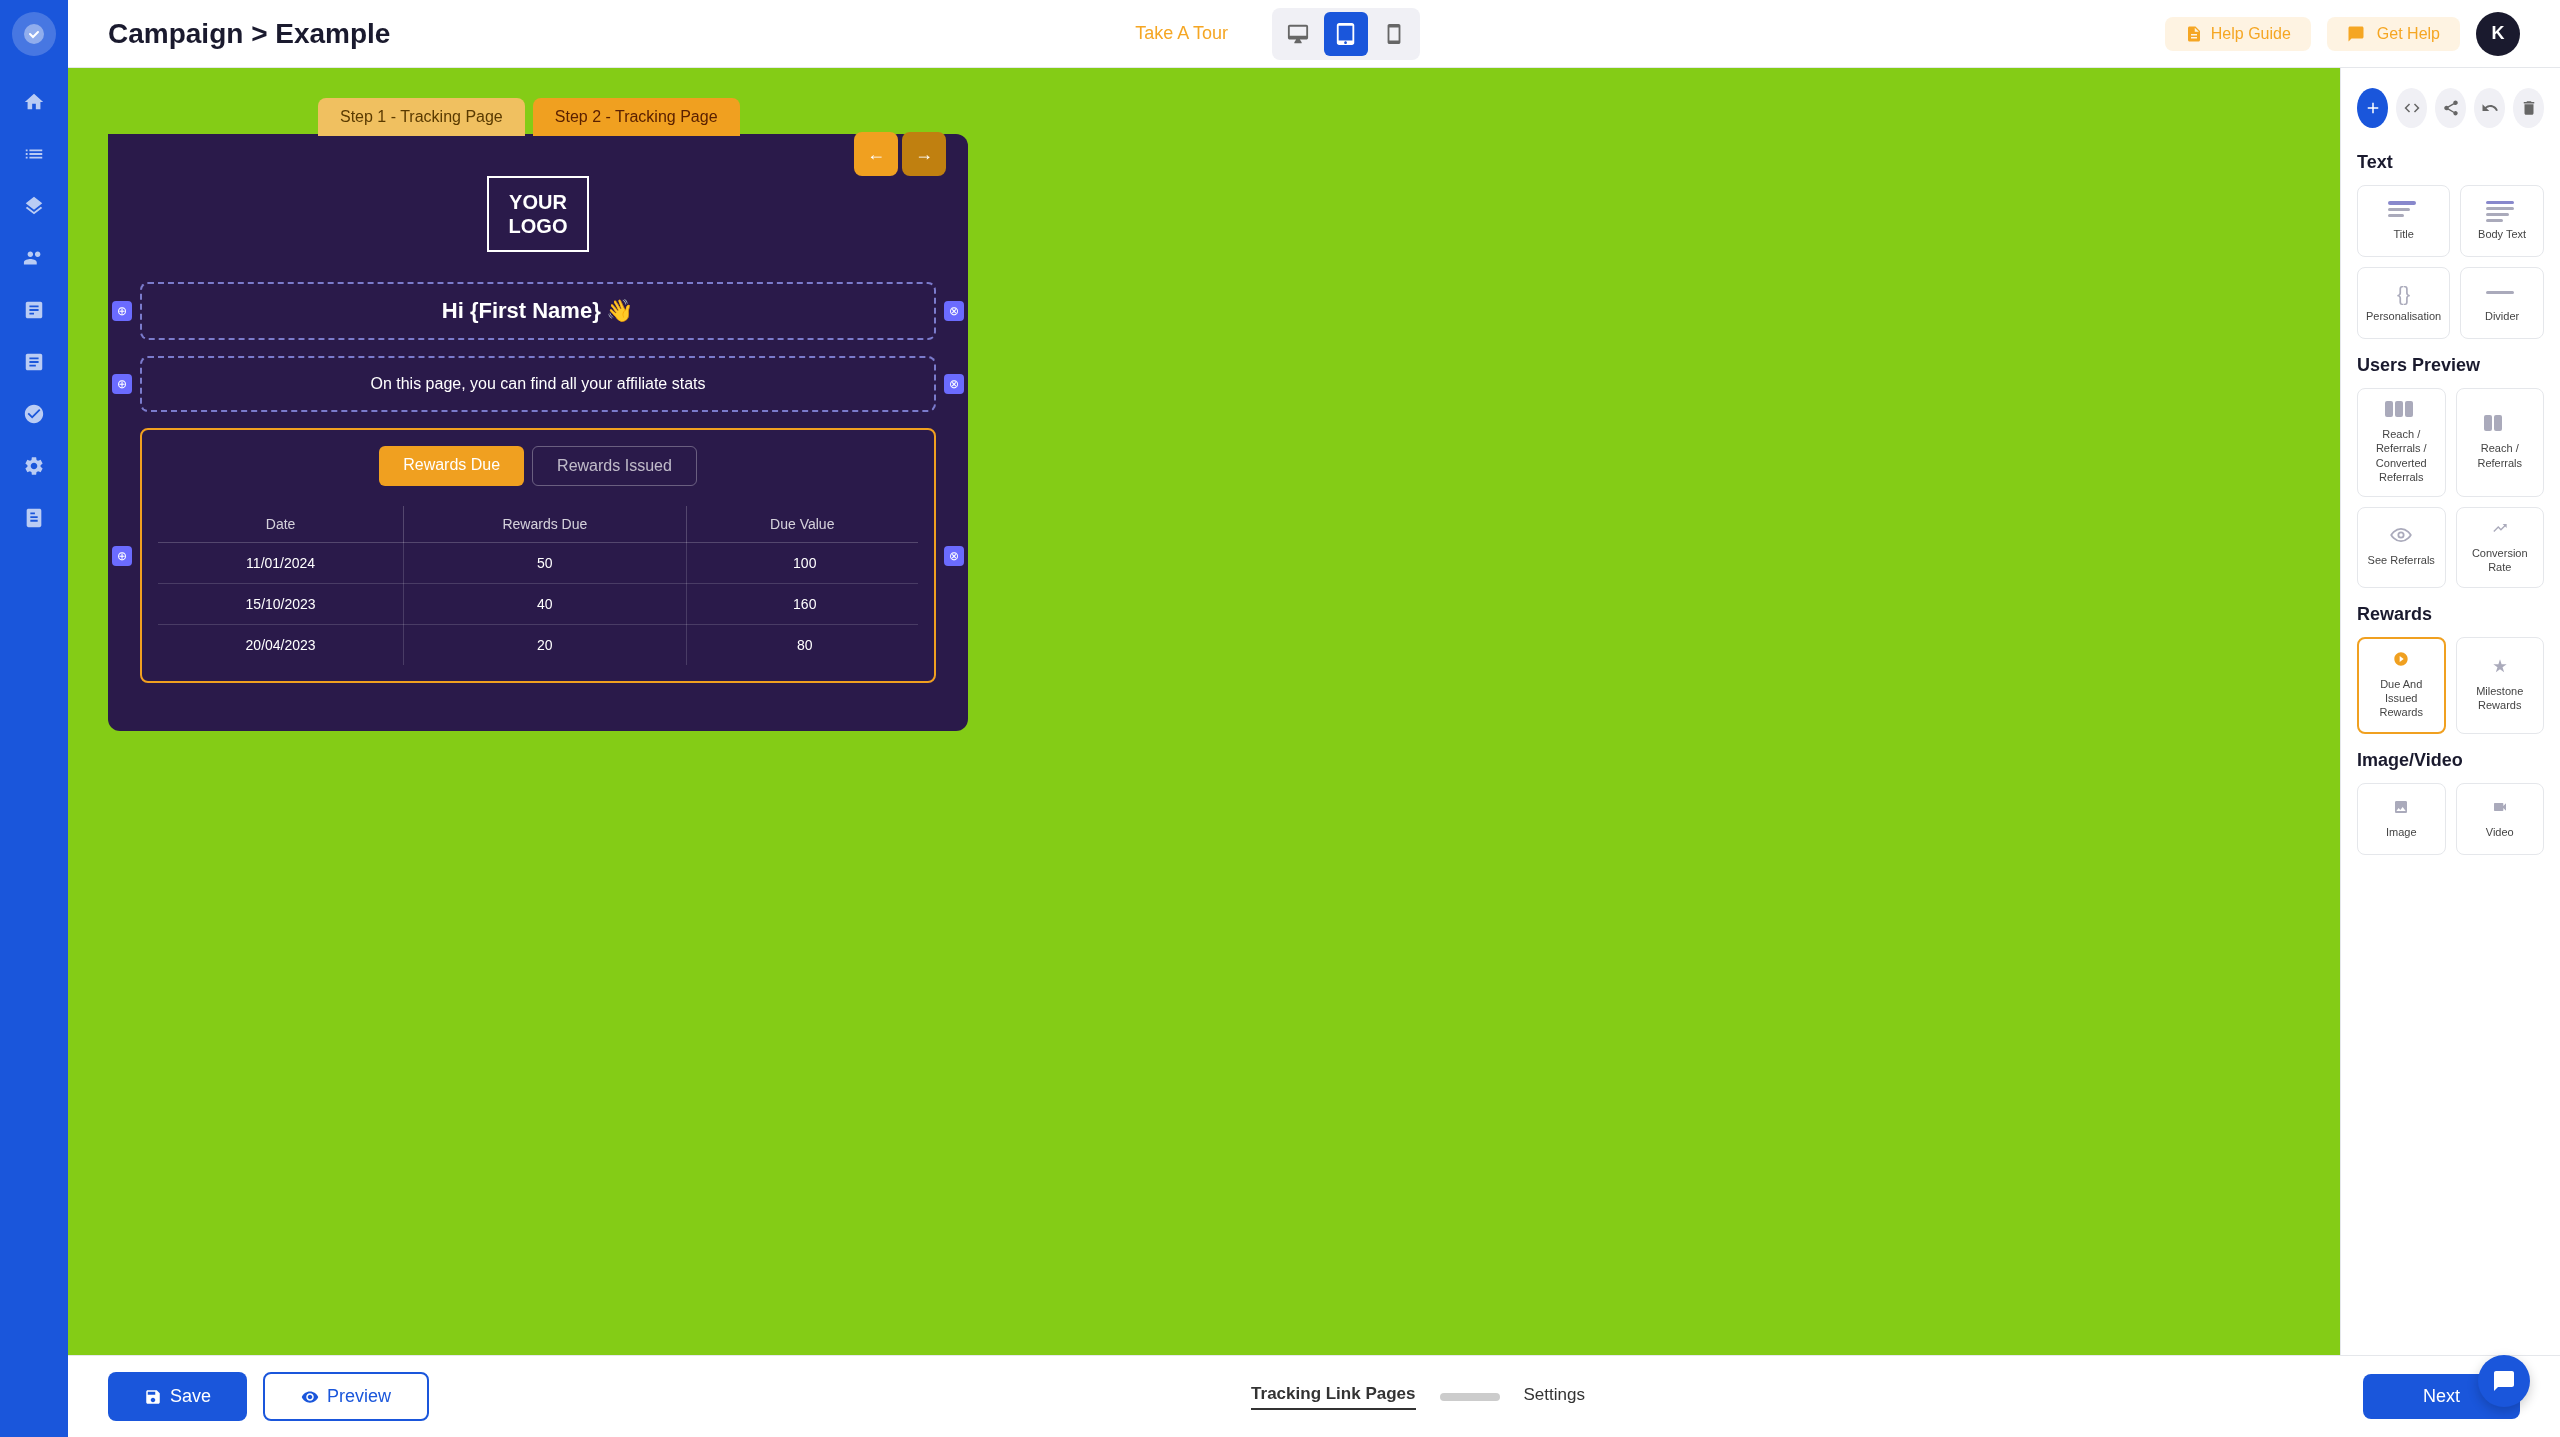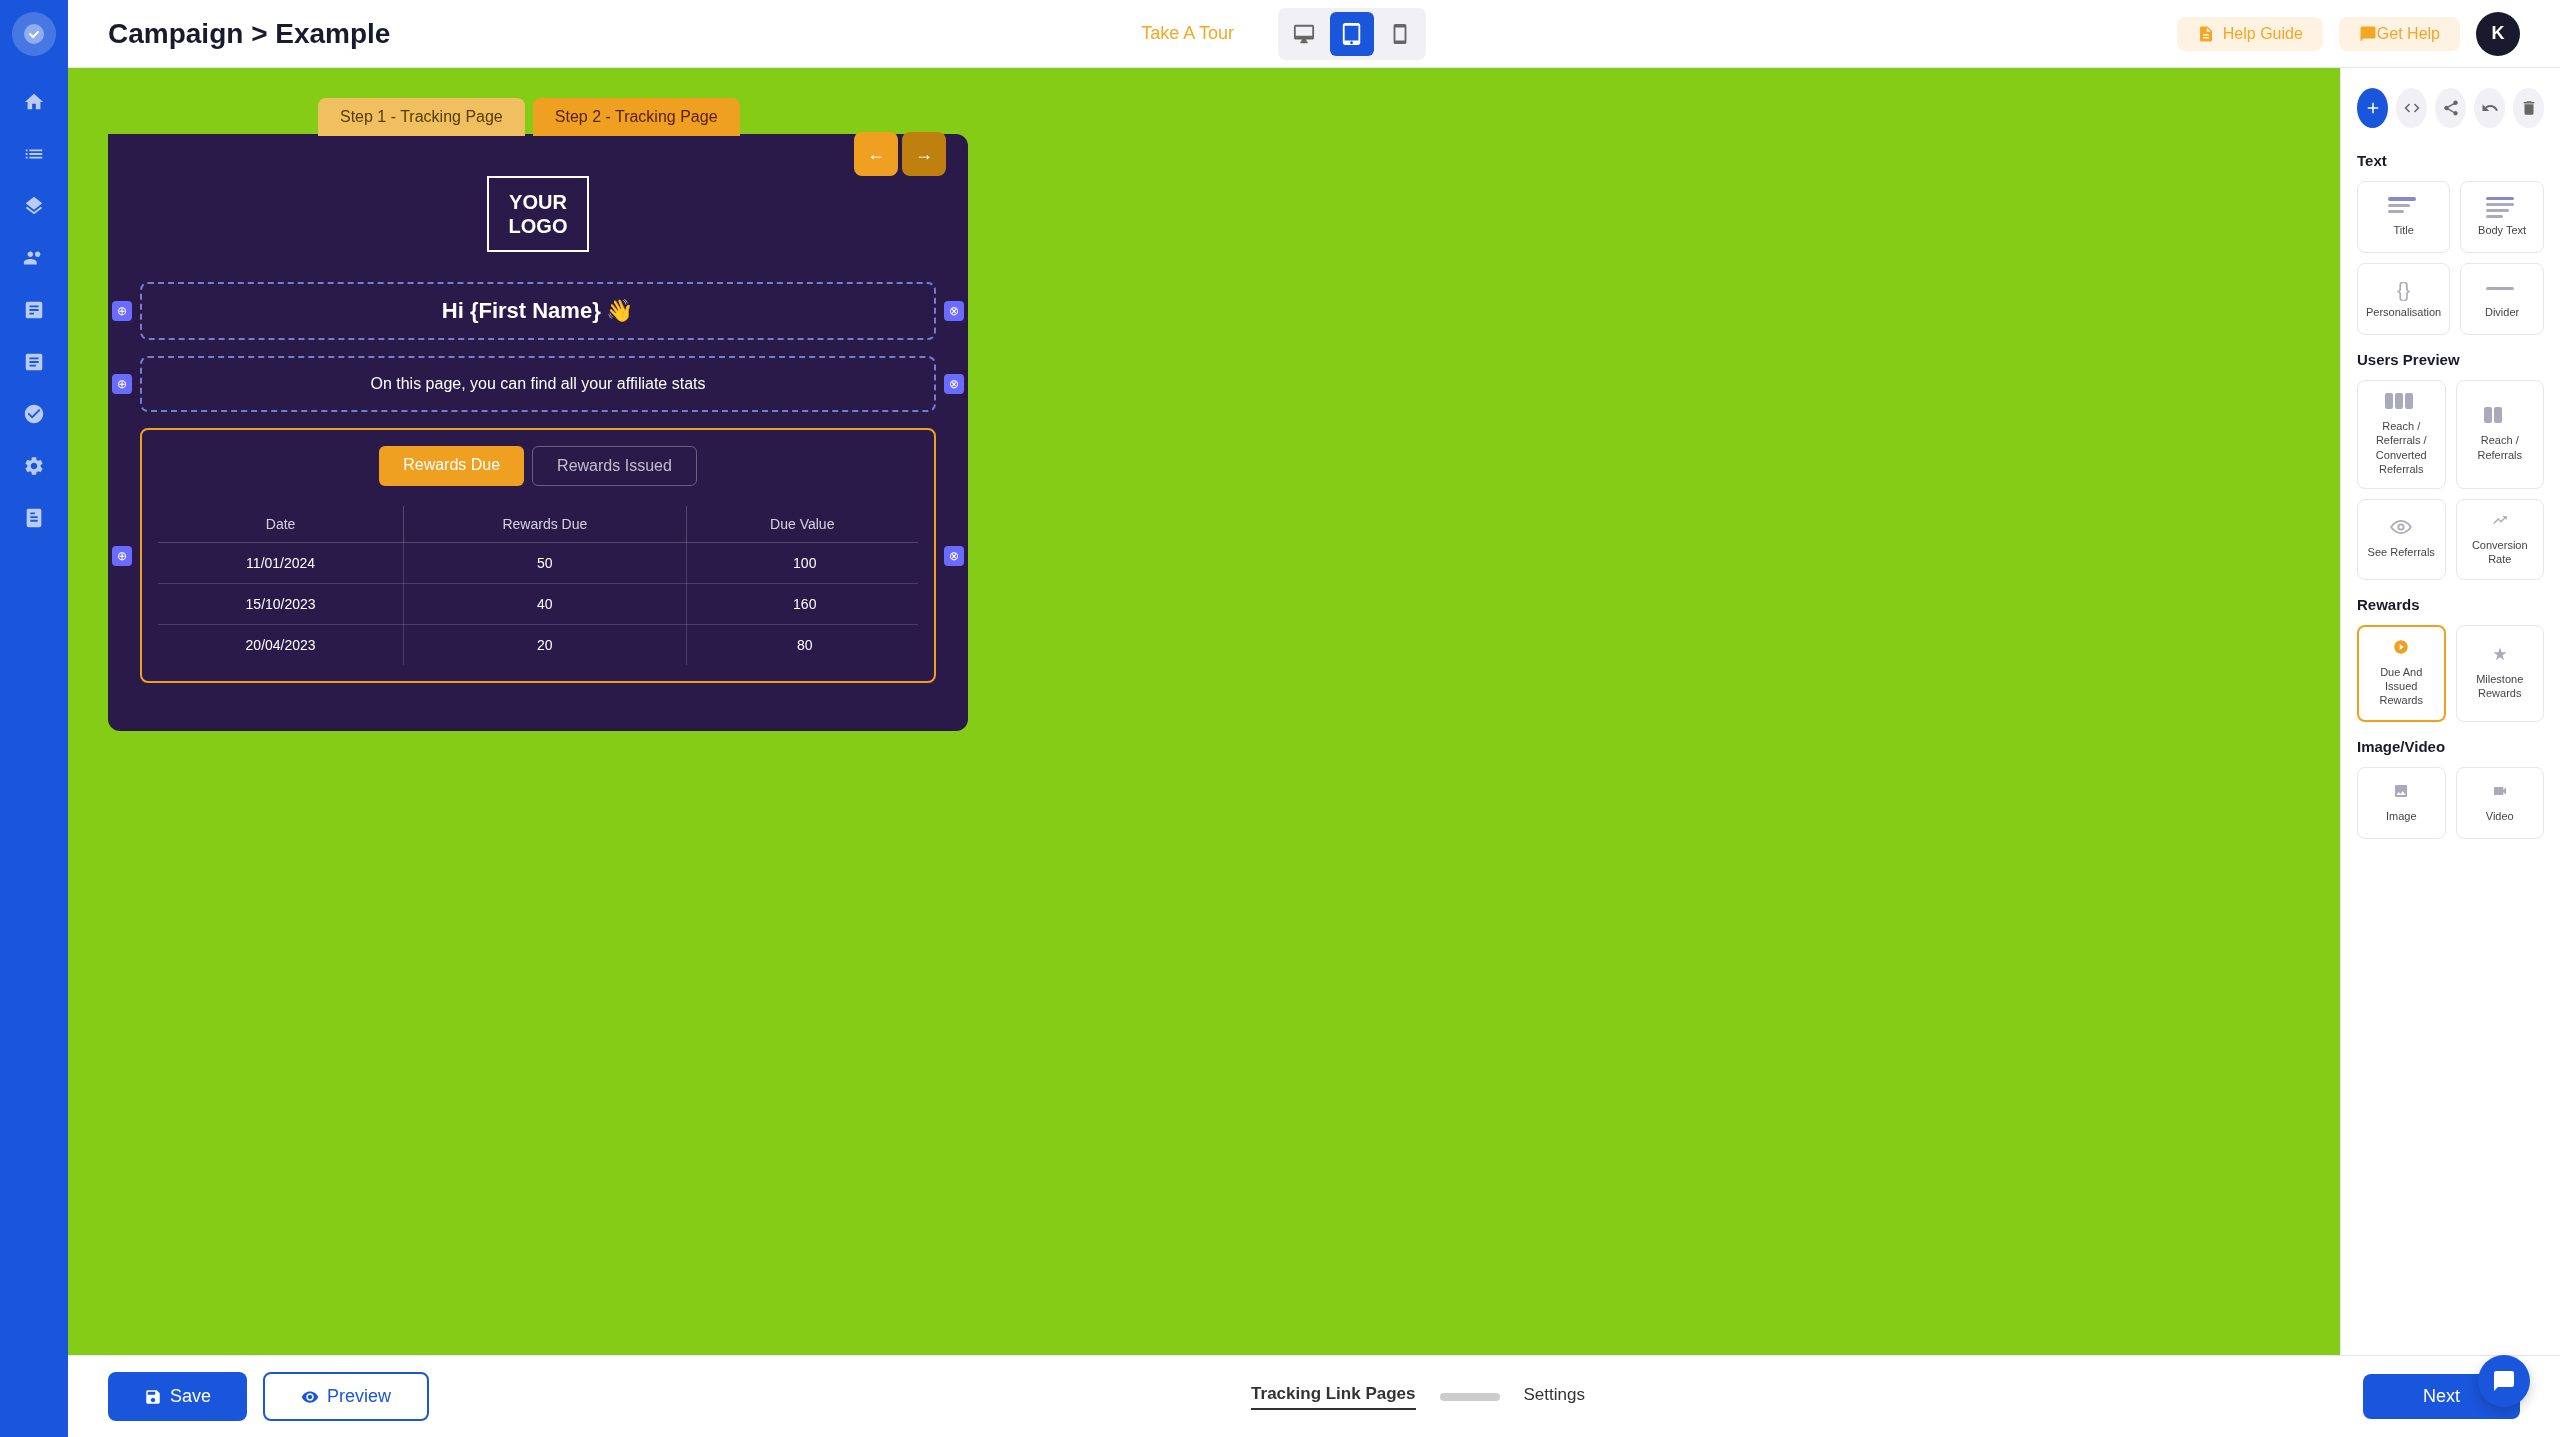--- a/index.html
+++ b/index.html
@@ -95,21 +95,21 @@
       background: #fef3e2;
       border: none;
       border-radius: 8px;
       color: #f5a623;
       font-size: 16px;
       cursor: pointer;
     }
     .btn-get-help {
       display: flex;
       align-items: center;
-      gap: 0;
+      gap: 12px;
       padding: 8px 20px;
       background: #fef3e2;
       border: none;
       border-radius: 8px;
       color: #f5a623;
       font-size: 16px;
       cursor: pointer;
     }
     .avatar {
       width: 44px; height: 44px;
@@ -385,21 +385,21 @@
     
     .right-panel {
       width: 220px;
       background: white;
       border-left: 1px solid #e5e7eb;
       padding: 20px 16px;
       overflow-y: auto;
       flex-shrink: 0;
     }
     .panel-section-title {
-      font-size: 15px;
+      font-size: 18px;
       font-weight: 600;
       color: #1a1a2e;
       margin-bottom: 12px;
       margin-top: 16px;
     }
     .panel-section-title:first-child { margin-top: 0; }
 
     
     .panel-actions {
       display: flex;

